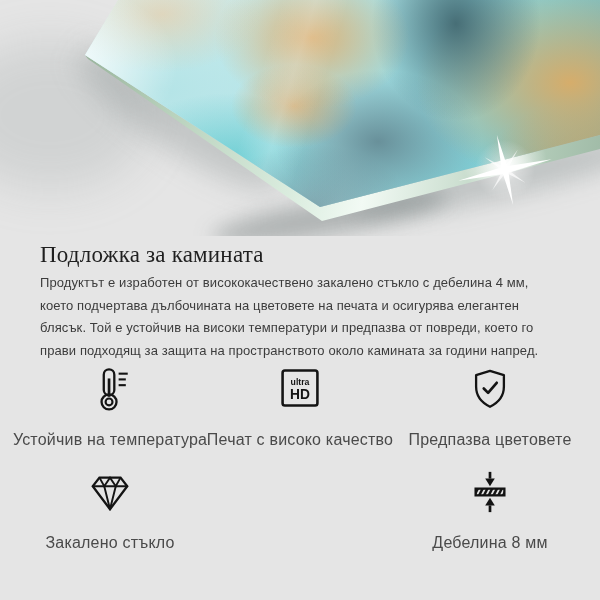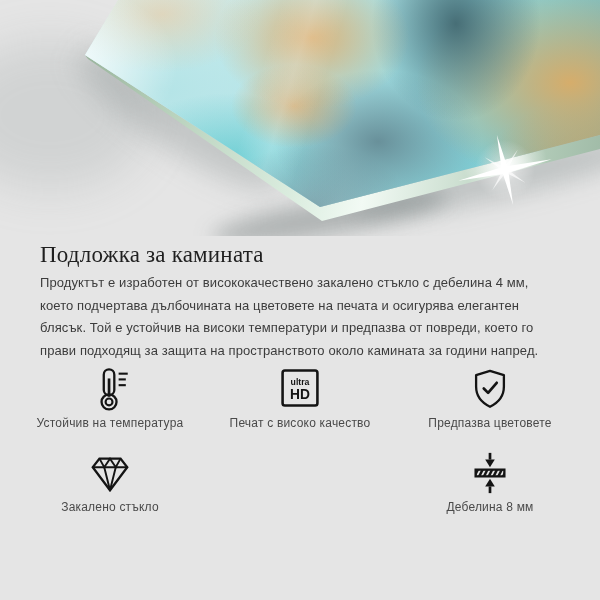--- a/index.html
+++ b/index.html
@@ -48,21 +48,21 @@
   .title span{display:block;}
   .desc{
     margin:0 40px 0 40px;font-size:13px;line-height:22.5px;color:#3c3c3c;letter-spacing:0.1px;
   }
   
   .features{
     margin:4px 25px 0 25px;display:flex;flex-wrap:wrap;justify-content:space-between;row-gap:20px;
   }
   .feature{width:170px;display:flex;flex-direction:column;align-items:center;}
   .feature .icon-box{height:46px;display:flex;align-items:flex-start;justify-content:center;}
-  .feature .label{margin-top:4px;font-size:12px;color:#4a4a4a;letter-spacing:0.2px;white-space:nowrap;}
+  .feature .label{margin-top:19px;font-size:16px;color:#4a4a4a;letter-spacing:0.2px;white-space:nowrap;}
   .ic{stroke:#141414;fill:none;stroke-width:2.4;}
   svg text{font-family:"Liberation Sans","DejaVu Sans",sans-serif;fill:#141414;stroke:none;}
 </style>
 </head>
 <body>
 
 <div class="page">
 
   <div class="hero">
     <div class="shadow shadow-haze"></div>

